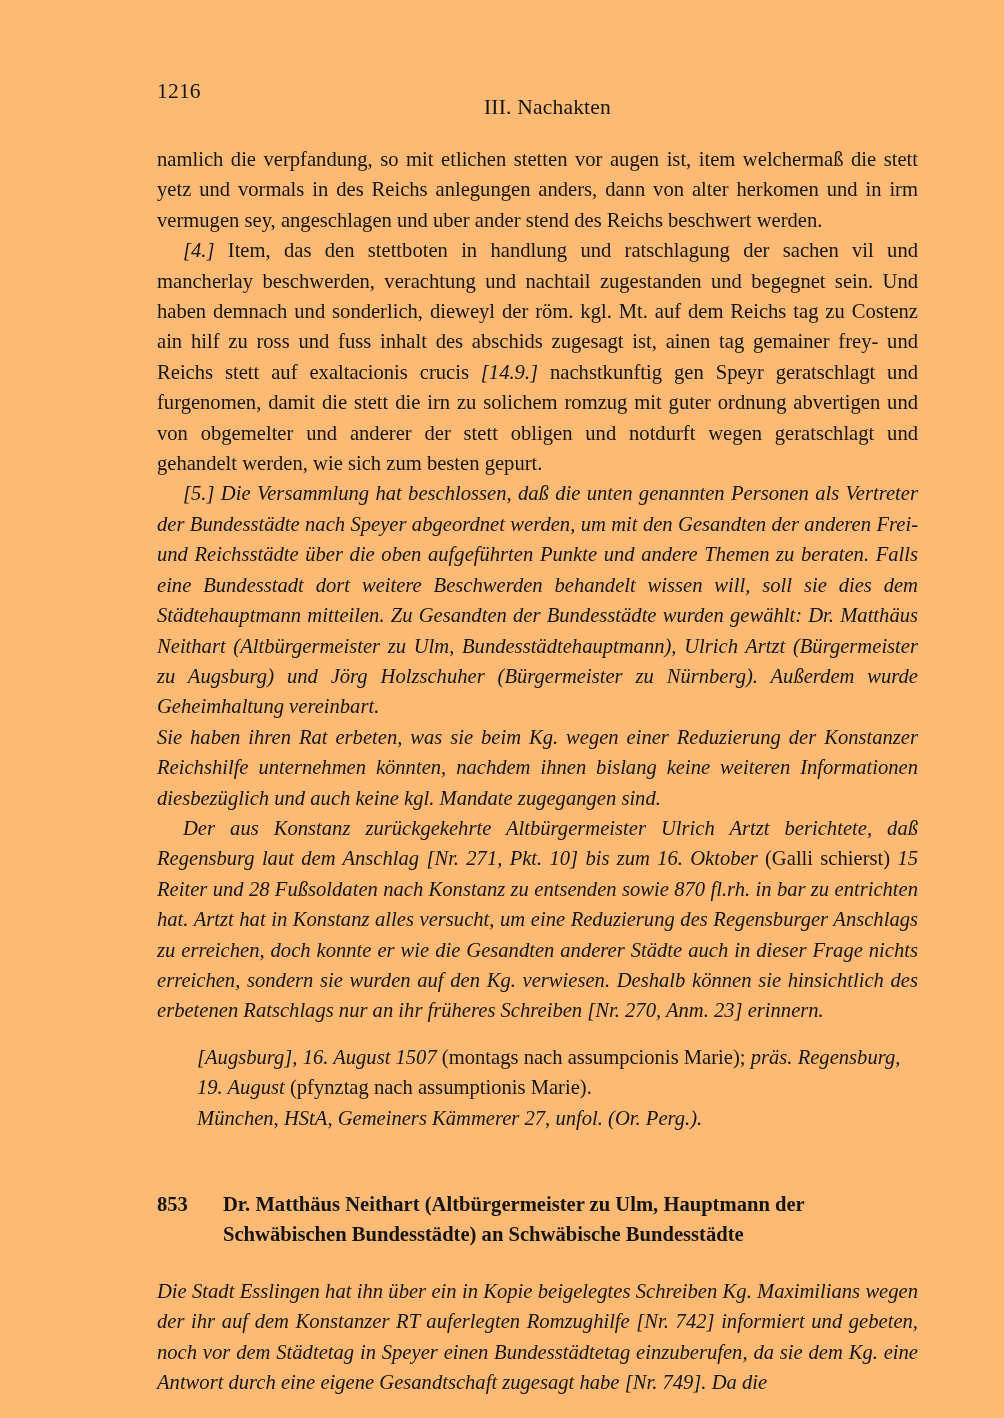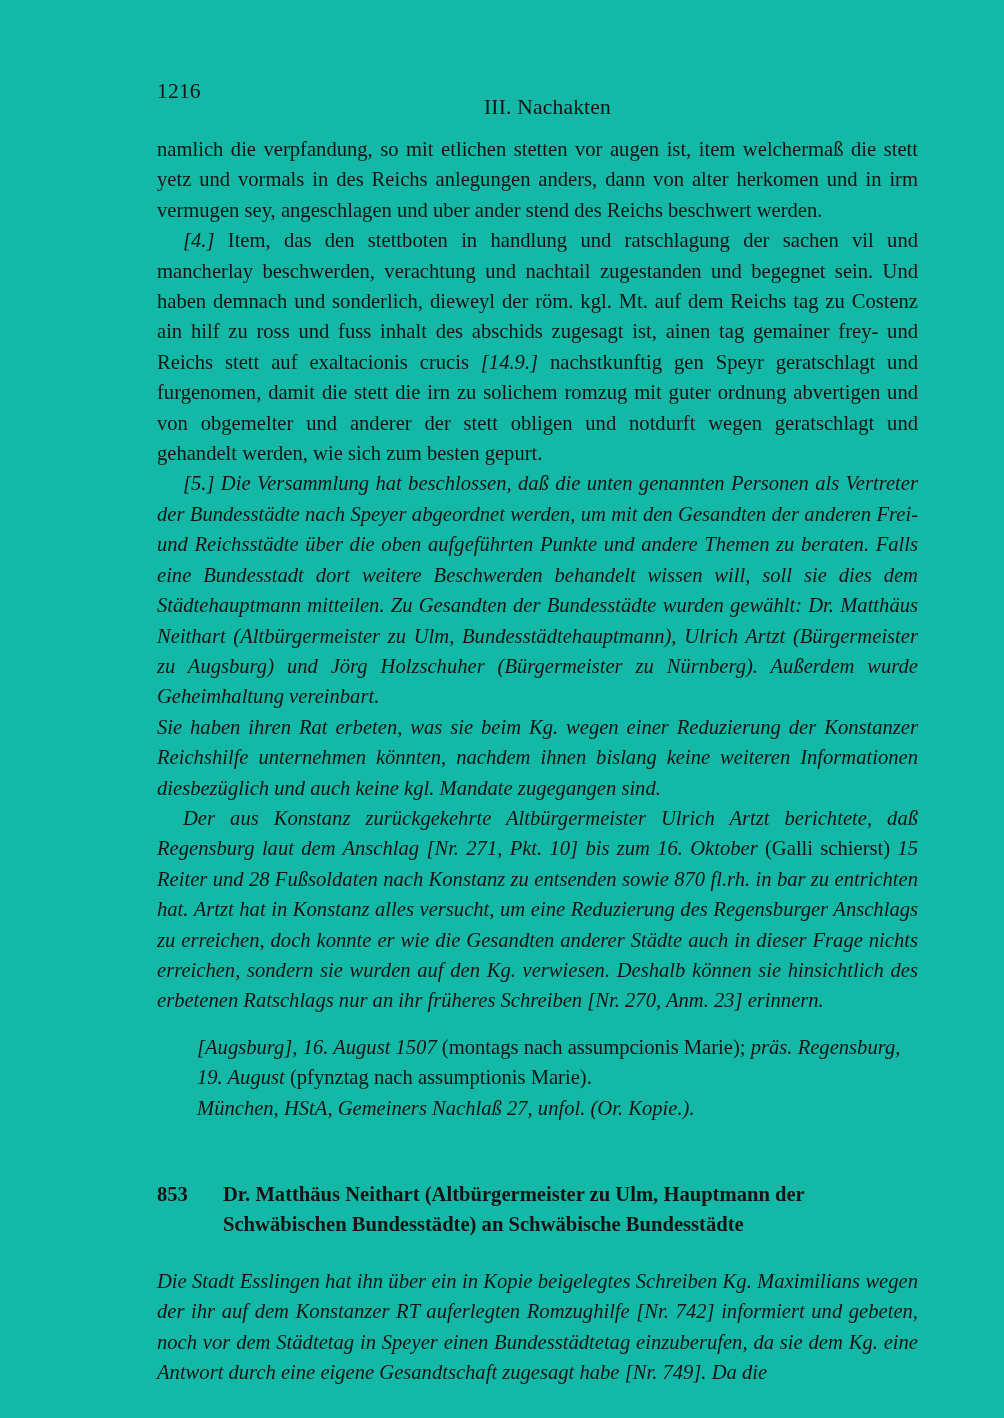--- a/index.html
+++ b/index.html
@@ -8,21 +8,21 @@
     background: #ffffff;
   }
   body {
     font-family: "Liberation Serif", "DejaVu Serif", serif;
     color: #141414;
   }
   .page {
     position: relative;
     width: 1004px;
     height: 1418px;
-    background: #14b8a6;
+    background: #fdba74;
     overflow: hidden;
     box-sizing: border-box;
   }
   .content {
     position: absolute;
     left: 157px;
     top: 74px;
     width: 761px;
   }
 
@@ -104,35 +104,35 @@
 <body>
 
 <div class="page">
   <div class="content">
 
     <div class="runhead">
       <span class="folio">1216</span>
       <span class="title">III. Nachakten</span>
     </div>
 
-    <p class="roman first" style="margin-top:26px;">namlich die verpfandung, so mit etlichen stetten vor augen ist, item welchermaß die stett yetz und vormals in des Reichs anlegungen anders, dann von alter herkomen und in irm vermugen sey, angeschlagen und uber ander stend des Reichs beschwert werden.</p>
+    <p class="roman first" style="margin-top:36px;">namlich die verpfandung, so mit etlichen stetten vor augen ist, item welchermaß die stett yetz und vormals in des Reichs anlegungen anders, dann von alter herkomen und in irm vermugen sey, angeschlagen und uber ander stend des Reichs beschwert werden.</p>
 
     <p class="roman indent"><span class="it">[4.]</span><span> Item, das den stettboten in handlung und ratschlagung der sachen vil und mancherlay beschwerden, verachtung und nachtail zugestanden und begegnet sein. Und haben demnach und sonderlich, dieweyl der röm. kgl. Mt. auf dem Reichs tag zu Costenz ain hilf zu ross und fuss inhalt des abschids zugesagt ist, ainen tag gemainer frey- und Reichs stett auf exaltacionis crucis </span><span class="it">[14.9.]</span><span> nachstkunftig gen Speyr geratschlagt und furgenomen, damit die stett die irn zu solichem romzug mit guter ordnung abvertigen und von obgemelter und anderer der stett obligen und notdurft wegen geratschlagt und gehandelt werden, wie sich zum besten gepurt.</span></p>
 
     <p class="italic indent">[5.] Die Versammlung hat beschlossen, daß die unten genannten Personen als Vertreter der Bundesstädte nach Speyer abgeordnet werden, um mit den Gesandten der anderen Frei- und Reichsstädte über die oben aufgeführten Punkte und andere Themen zu beraten. Falls eine Bundesstadt dort weitere Beschwerden behandelt wissen will, soll sie dies dem Städtehauptmann mitteilen. Zu Gesandten der Bundesstädte wurden gewählt: Dr. Matthäus Neithart (Altbürgermeister zu Ulm, Bundesstädtehauptmann), Ulrich Artzt (Bürgermeister zu Augsburg) und Jörg Holzschuher (Bürgermeister zu Nürnberg). Außerdem wurde Geheimhaltung vereinbart.</p>
 
 
     <p class="italic first">Sie haben ihren Rat erbeten, was sie beim Kg. wegen einer Reduzierung der Konstanzer Reichshilfe unternehmen könnten, nachdem ihnen bislang keine weiteren Informationen diesbezüglich und auch keine kgl. Mandate zugegangen sind.</p>
 
     <p class="italic indent"><span>Der aus Konstanz zurückgekehrte Altbürgermeister Ulrich Artzt berichtete, daß Regensburg laut dem Anschlag [Nr. 271, Pkt. 10] bis zum 16. Oktober </span><span class="up">(Galli schierst)</span><span> 15 Reiter und 28 Fußsoldaten nach Konstanz zu entsenden sowie 870 fl.rh. in bar zu entrichten hat. Artzt hat in Konstanz alles versucht, um eine Reduzierung des Regensburger Anschlags zu erreichen, doch konnte er wie die Gesandten anderer Städte auch in dieser Frage nichts erreichen, sondern sie wurden auf den Kg. verwiesen. Deshalb können sie hinsichtlich des erbetenen Ratschlags nur an ihr früheres Schreiben [Nr. 270, Anm. 23] erinnern.</span></p>
 
     <div class="srcblock">
       <p class="srcline"><span>[Augsburg], 16. August 1507</span><span class="up"> (montags nach assumpcionis Marie)</span><span class="up">; </span><span>präs. Regensburg,</span></p>
       <p class="srcline last"><span>19. August</span><span class="up"> (pfynztag nach assumptionis Marie).</span></p>
-      <p class="srcline last">München, HStA, Gemeiners Nachlaß 27, unfol. (Or. Kopie.).</p>
+      <p class="srcline last">München, HStA, Gemeiners Kämmerer 27, unfol. (Or. Perg.).</p>
     </div>
 
     <div class="heading" style="margin-top:56px;">
       <span class="num">853</span>
       <span class="htext">Dr. Matthäus Neithart (Altbürgermeister zu Ulm, Hauptmann der Schwäbischen Bundesstädte) an Schwäbische Bundesstädte</span>
     </div>
 
     <p class="italic first">Die Stadt Esslingen hat ihn über ein in Kopie beigelegtes Schreiben Kg. Maximilians wegen der ihr auf dem Konstanzer RT auferlegten Romzughilfe [Nr. 742] informiert und gebeten, noch vor dem Städtetag in Speyer einen Bundesstädtetag einzuberufen, da sie dem Kg. eine Antwort durch eine eigene Gesandtschaft zugesagt habe [Nr. 749]. Da die</p>
 
   </div>

